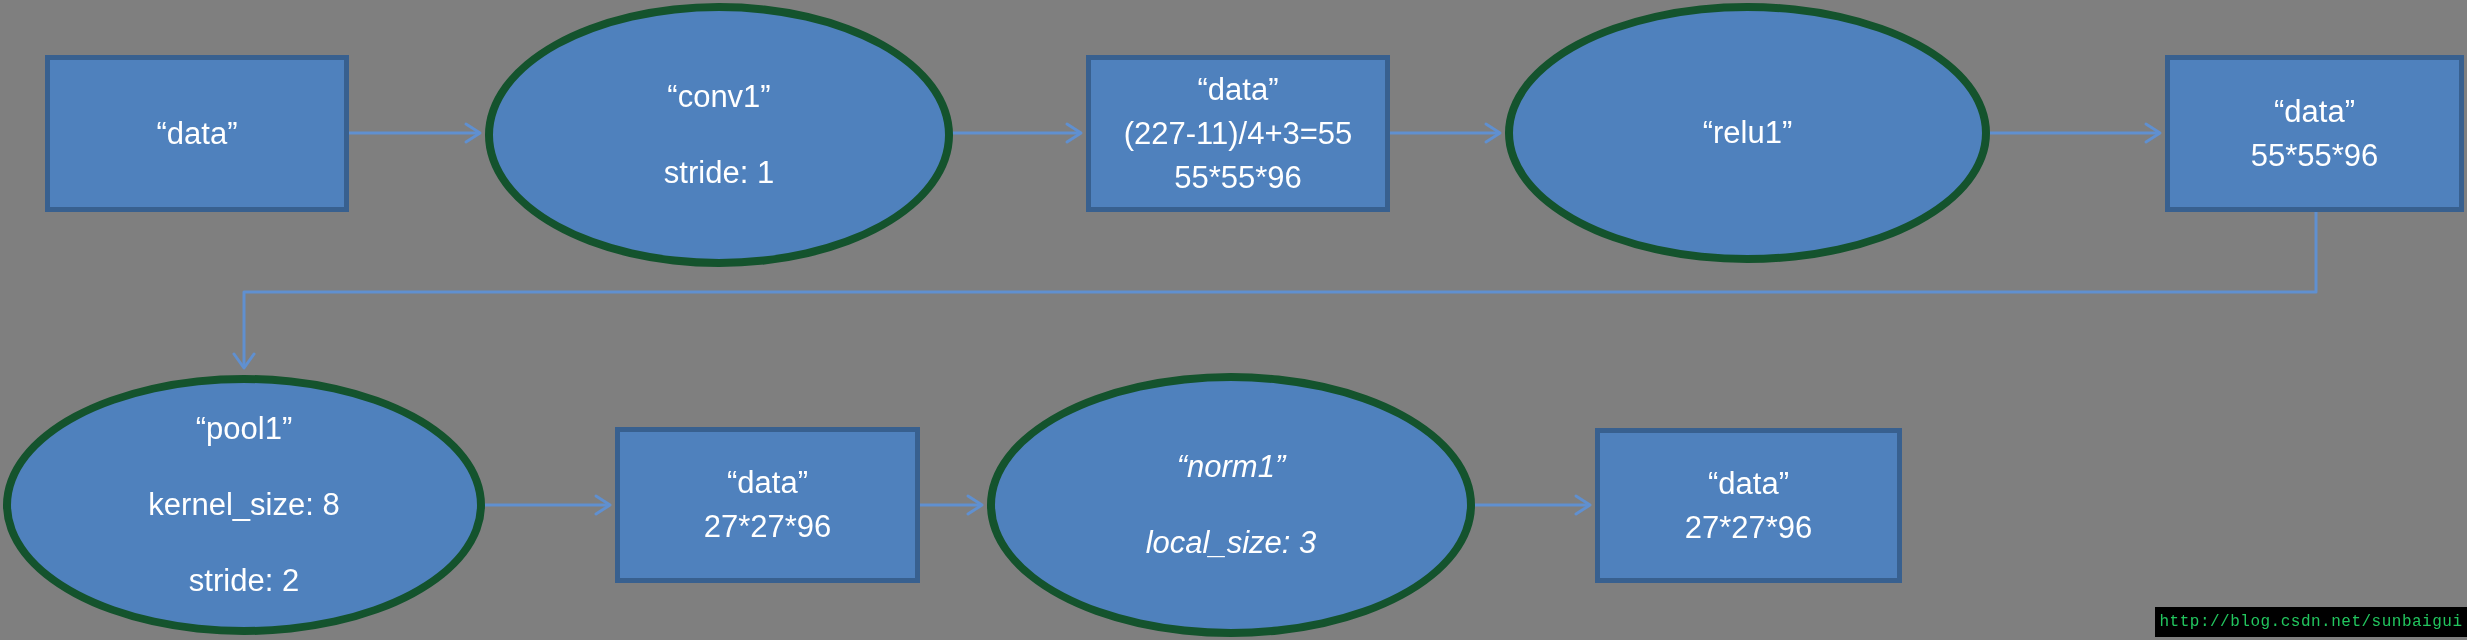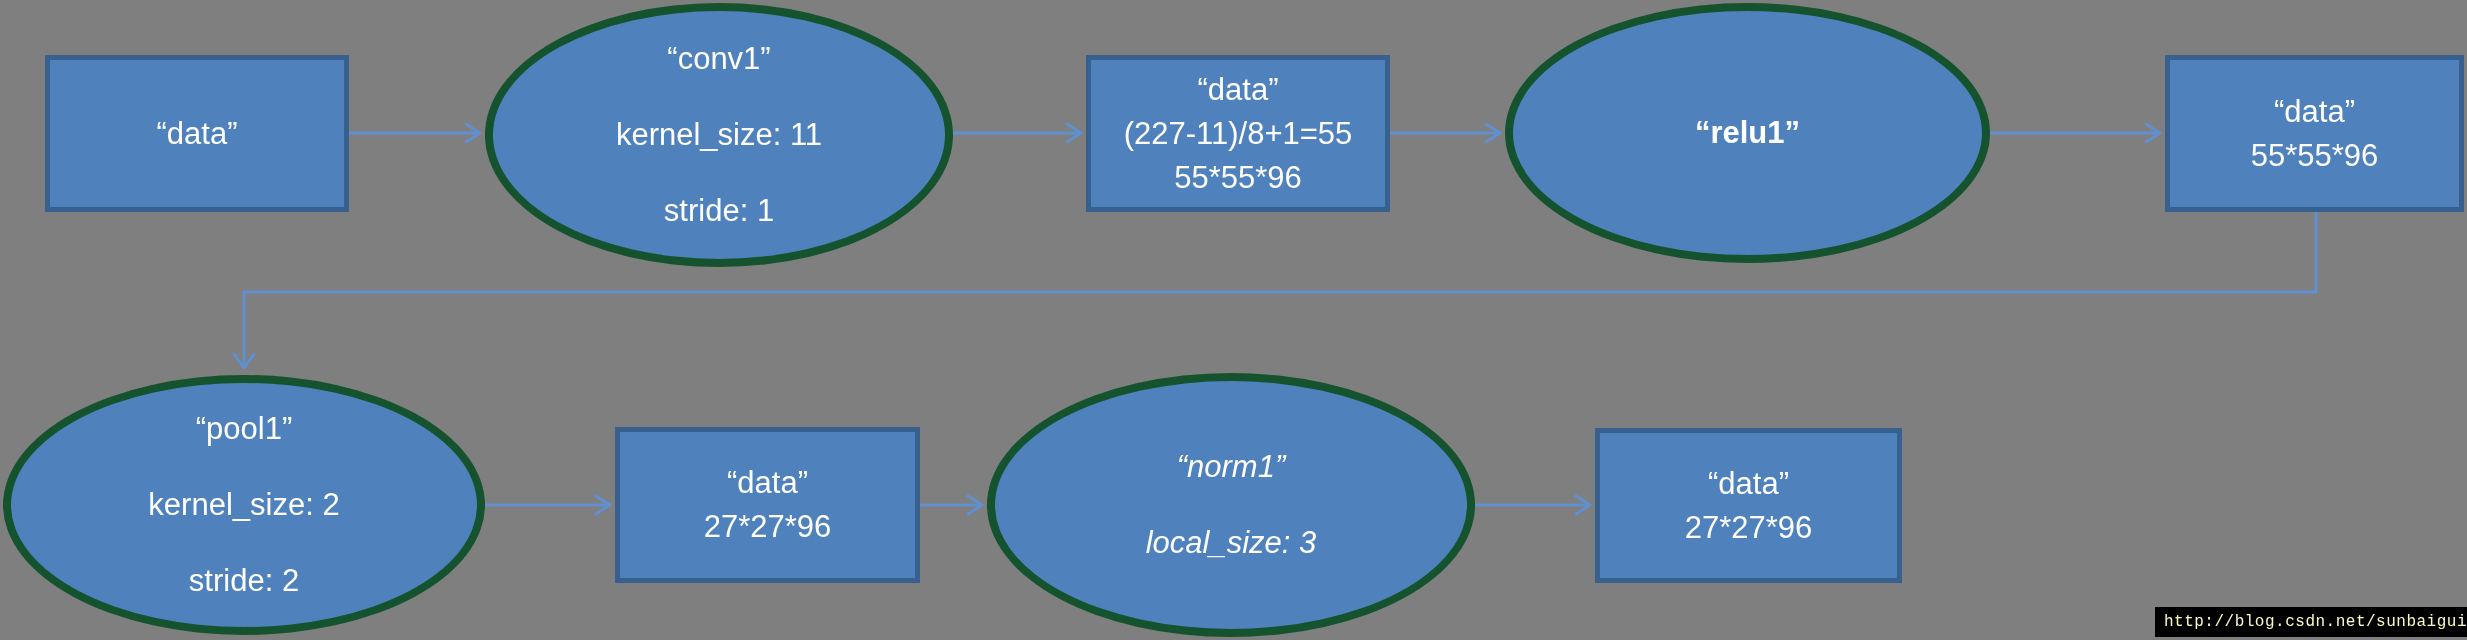--- a/index.html
+++ b/index.html
@@ -47,25 +47,25 @@
     z-index: 1;
     pointer-events: none;
   }
   #watermark {
     position: absolute;
     right: 0;
     bottom: 3px;
     width: 312px;
     height: 30px;
     background: #000000;
-    color: #fef9c3;
+    color: #22c55e;
     font-family: "Liberation Mono", monospace;
     font-size: 16px;
     line-height: 30px;
-    text-align: right;
+    text-align: center;
     letter-spacing: 0.5px;
     white-space: nowrap;
     z-index: 3;
   }
 </style>
 </head>
 <body>
 
 <div id="stage">
 
@@ -108,42 +108,41 @@
       </g>
     </g>
   </svg>
 
   <div class="node rect" style="left:45px; top:55px; width:304px; height:157px;">
     <div class="line">“data”</div>
   </div>
 
   <div class="node ellipse" style="left:485px; top:3px; width:468px; height:264px;">
     <div class="line">“conv1”</div>
-    <div class="line">kernel_size: 11</div>
     <div class="line">stride: 1</div>
   </div>
 
   <div class="node rect" style="left:1086px; top:55px; width:304px; height:157px;">
     <div class="line">“data”</div>
-    <div class="line">(227-11)/8+1=55</div>
+    <div class="line">(227-11)/4+3=55</div>
     <div class="line">55*55*96</div>
   </div>
 
-  <div class="node ellipse" style="left:1505px; top:3px; width:485px; height:260px;font-weight:bold;">
+  <div class="node ellipse" style="left:1505px; top:3px; width:485px; height:260px;">
     <div class="line">“relu1”</div>
   </div>
 
   <div class="node rect" style="left:2165px; top:55px; width:299px; height:157px;">
     <div class="line">“data”</div>
     <div class="line">55*55*96</div>
   </div>
 
   <div class="node ellipse" style="left:3px; top:375px; width:482px; height:260px;align-items:center;">
     <div class="line">“pool1”</div>
-    <div class="line">kernel_size: 2</div>
+    <div class="line">kernel_size: 8</div>
     <div class="line">stride: 2</div>
   </div>
 
   <div class="node rect" style="left:615px; top:427px; width:305px; height:156px;">
     <div class="line">“data”</div>
     <div class="line">27*27*96</div>
   </div>
 
   <div class="node ellipse" style="left:987px; top:373px; width:488px; height:264px;font-style:italic;">
     <div class="line">“norm1”</div>

